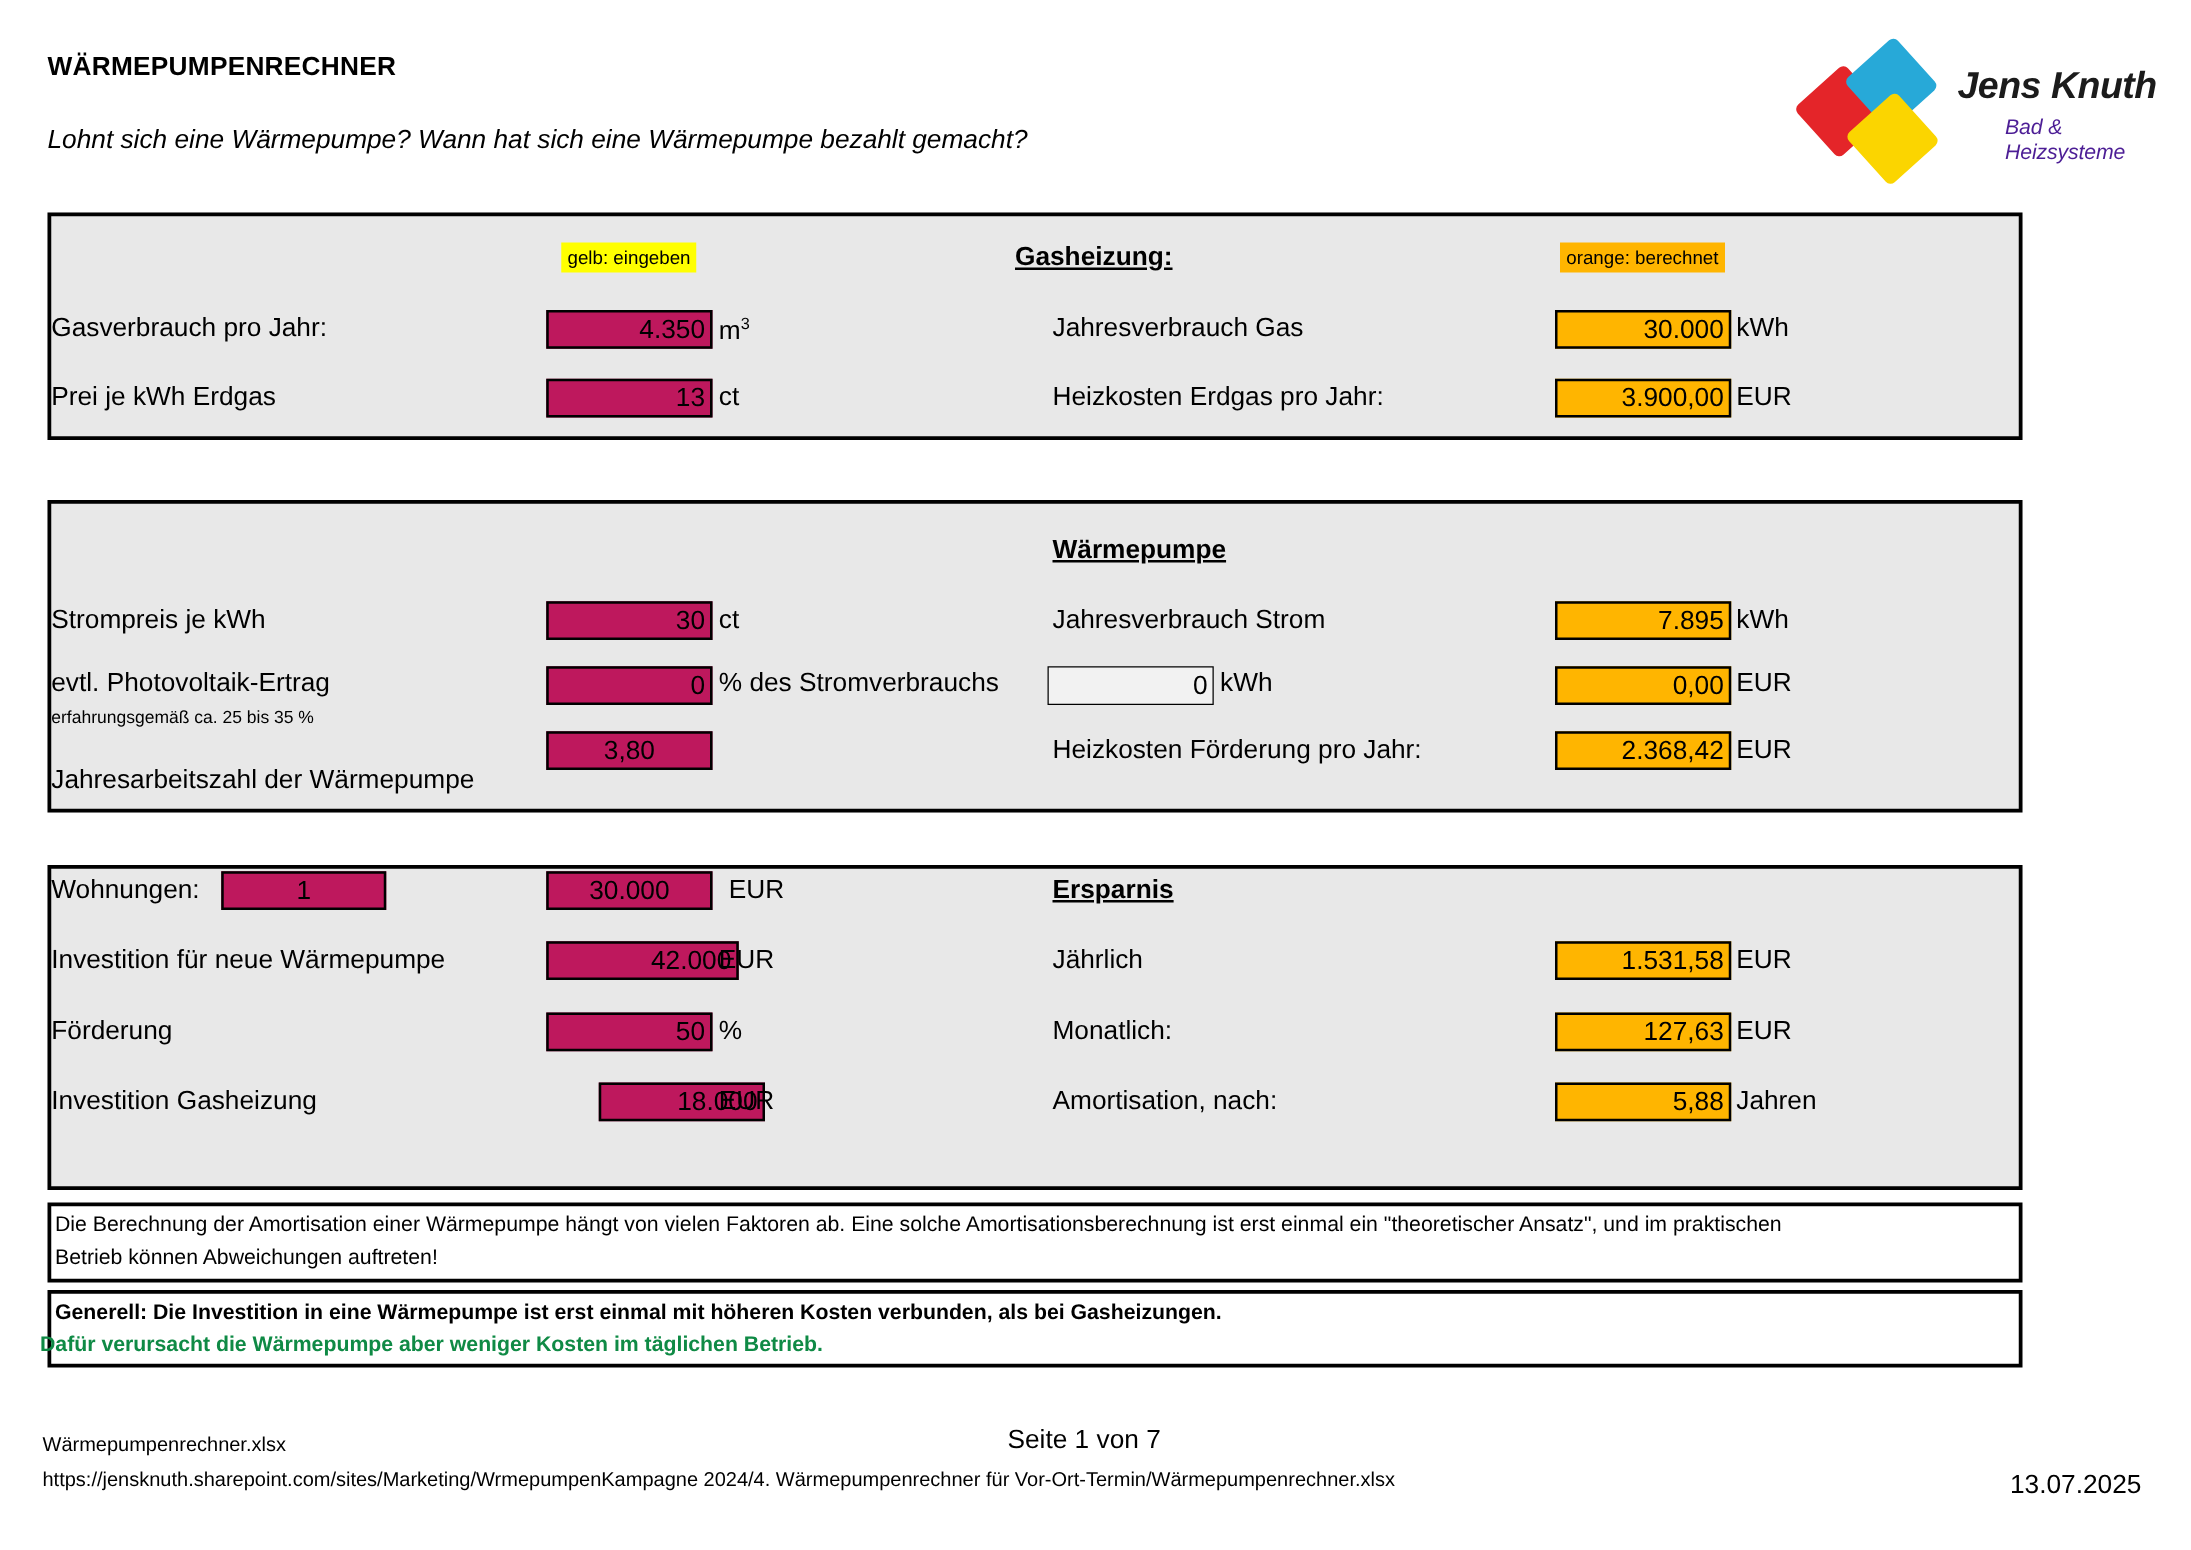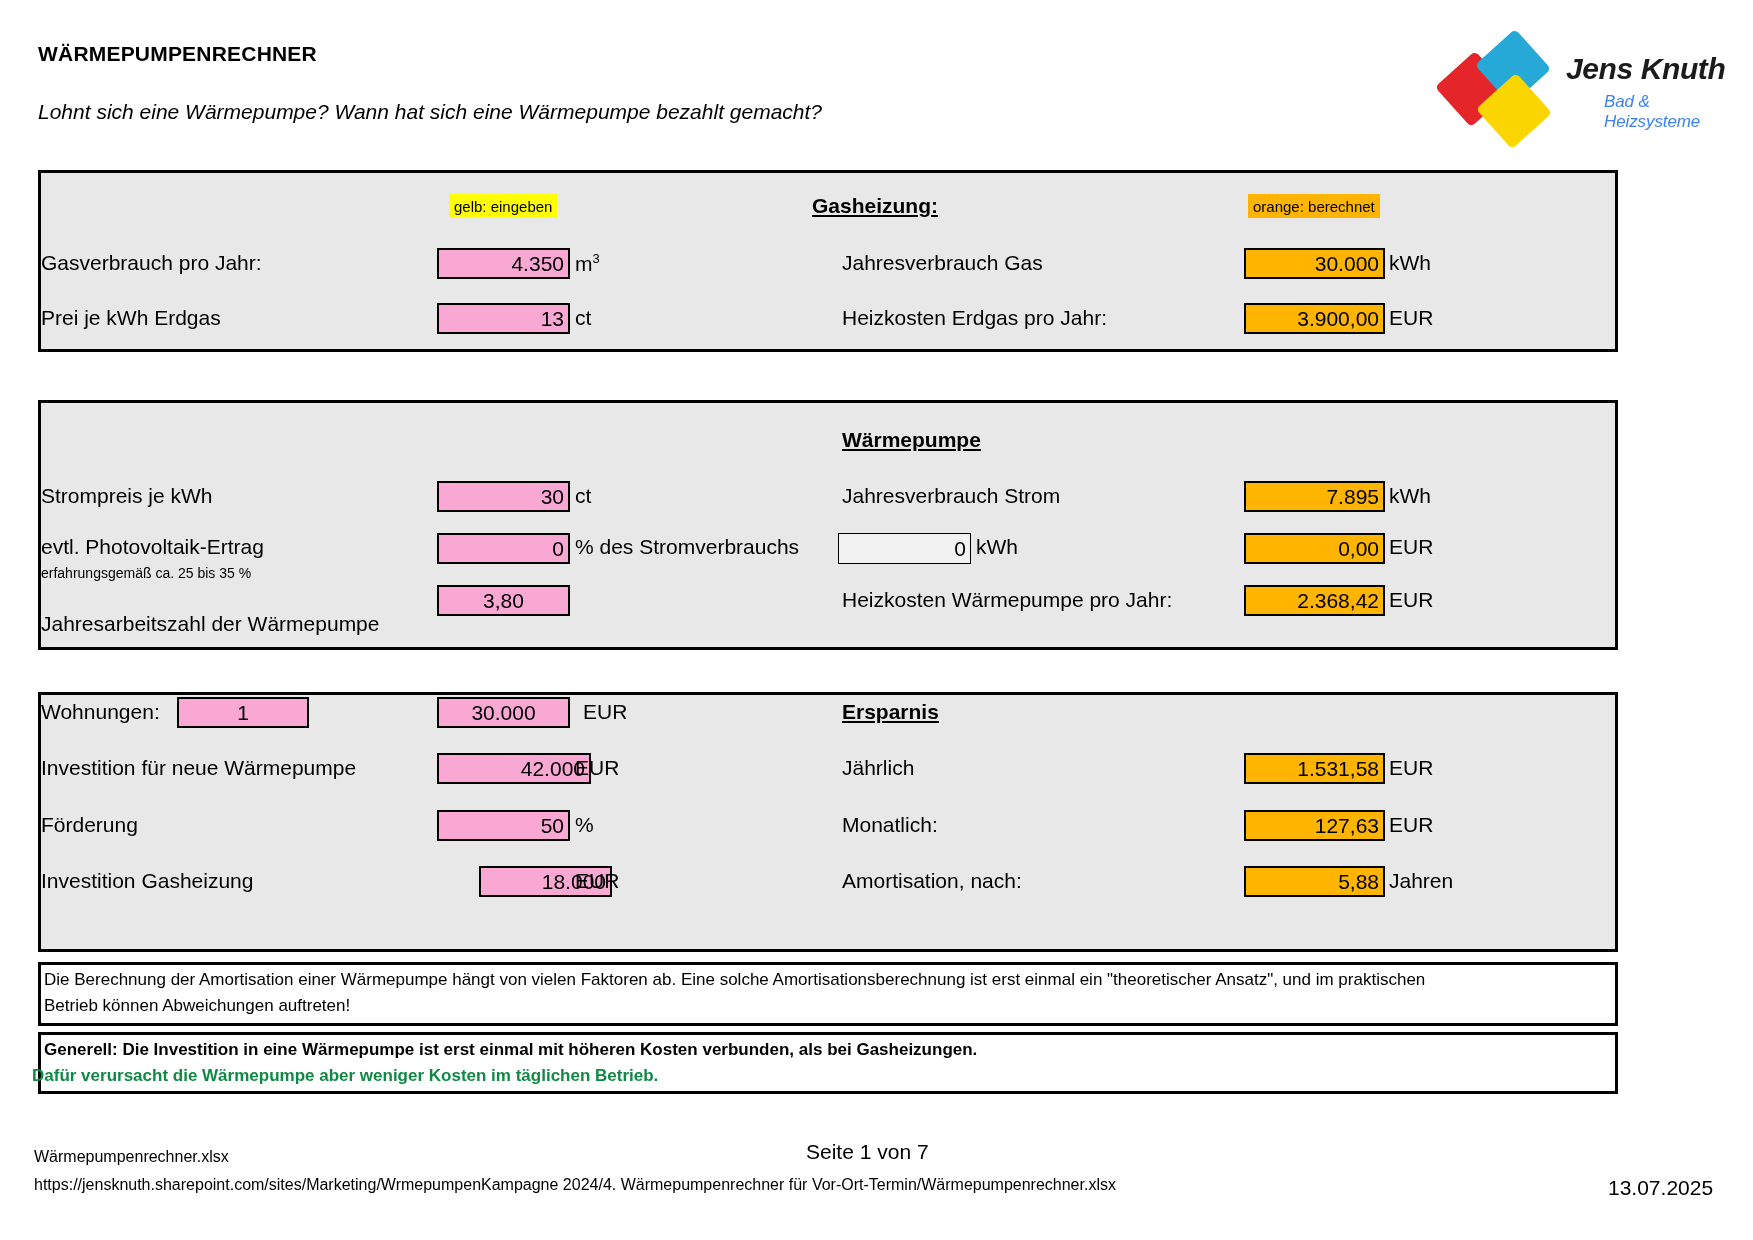--- a/index.html
+++ b/index.html
@@ -67,21 +67,21 @@
     font-weight: bold;
     color: #1b1b1b;
     letter-spacing: -0.4px;
   }
   .logo-tagline {
     position: absolute;
     left: 160px;
     top: 54px;
     font-size: 17px;
     font-style: italic;
-    color: #3b82f6;
+    color: #4c1d95;
     letter-spacing: -0.1px;
   }
 
   
   .panel {
     position: absolute;
     background: #e8e8e8;
     border: 3px solid #000000;
     box-sizing: border-box;
   }
@@ -124,21 +124,21 @@
     border: 2px solid #000000;
     font-size: 21px;
     line-height: 1;
     display: flex;
     align-items: center;
     justify-content: flex-end;
     padding: 0 4px 0 4px;
     height: 31px;
   }
   .box.center { justify-content: center; }
-  .box.yellow { background: #f9a8d4; }
+  .box.yellow { background: #be185d; }
   .box.orange { background: #ffb500; }
   .box.plain  { background: #f2f2f2; border-width: 1px; }
 
   .legend-chip {
     position: absolute;
     font-size: 15px;
     padding: 2px 5px;
     box-sizing: border-box;
     white-space: nowrap;
     height: 24px;
@@ -231,21 +231,21 @@
 <div class="lbl" style="left:41px; top:612px;text-align:right;">Jahresarbeitszahl der Wärmepumpe</div>
 <div class="box yellow center" style="left:437px; top:585px; width:133px;">3,80</div>
 
 <div class="lbl" style="left:842px; top:484px;">Jahresverbrauch Strom</div>
 <div class="box orange" style="left:1244px; top:481px; width:141px;">7.895</div>
 <div class="unit" style="left:1389px; top:484px;">kWh</div>
 
 <div class="box orange" style="left:1244px; top:533px; width:141px;">0,00</div>
 <div class="unit" style="left:1389px; top:535px;">EUR</div>
 
-<div class="lbl" style="left:842px; top:588px;">Heizkosten Wärmepumpe pro Jahr:</div>
+<div class="lbl" style="left:842px; top:588px;">Heizkosten Förderung pro Jahr:</div>
 <div class="box orange" style="left:1244px; top:585px; width:141px;">2.368,42</div>
 <div class="unit" style="left:1389px; top:588px;">EUR</div>
 
 <div class="panel" id="panel-save"></div>
 
 <div class="lbl bold-underline" style="left:842px; top:700px;">Ersparnis</div>
 
 <div class="lbl" style="left:41px; top:700px;">Wohnungen:</div>
 <div class="box yellow center" style="left:177px; top:697px; width:132px;">1</div>
 <div class="box yellow center" style="left:437px; top:697px; width:133px;">30.000</div>

